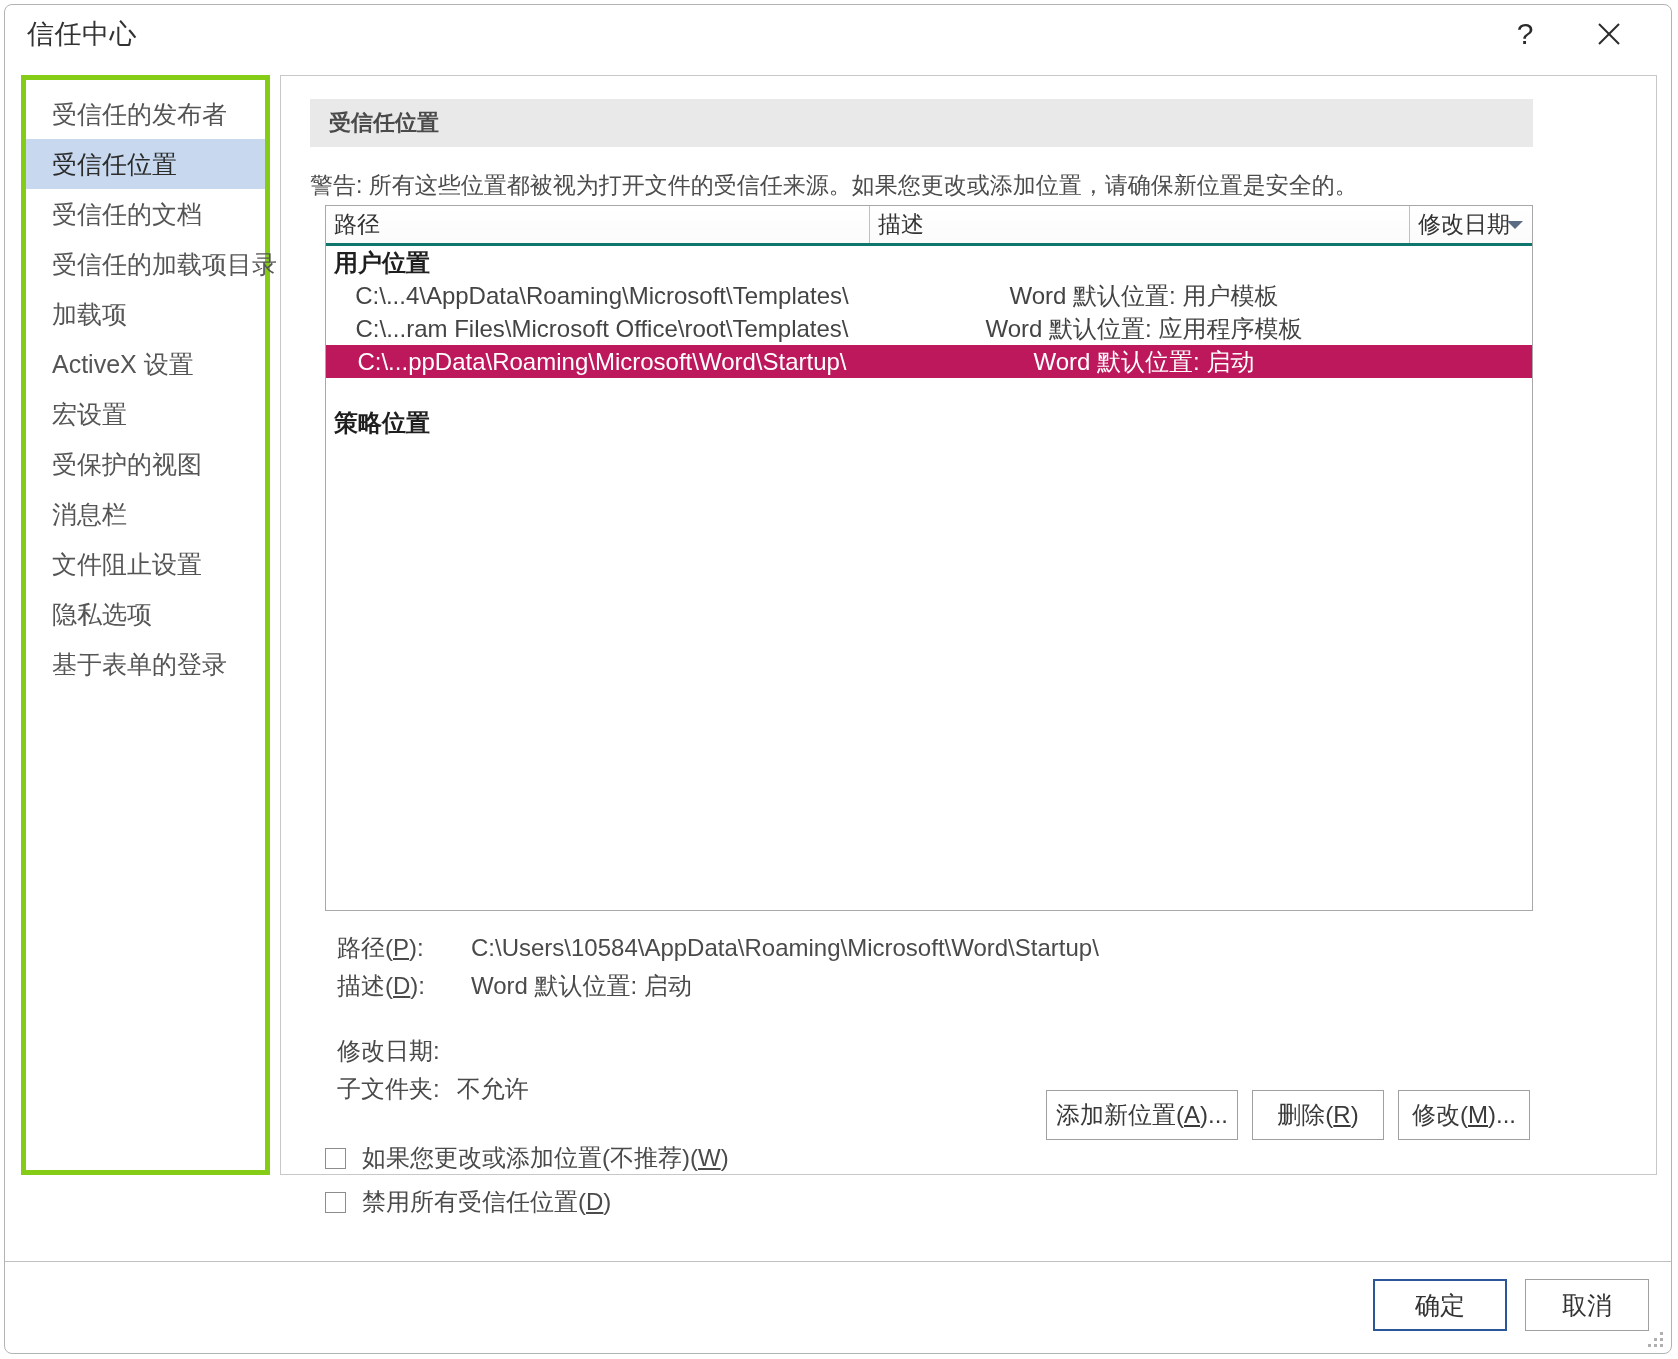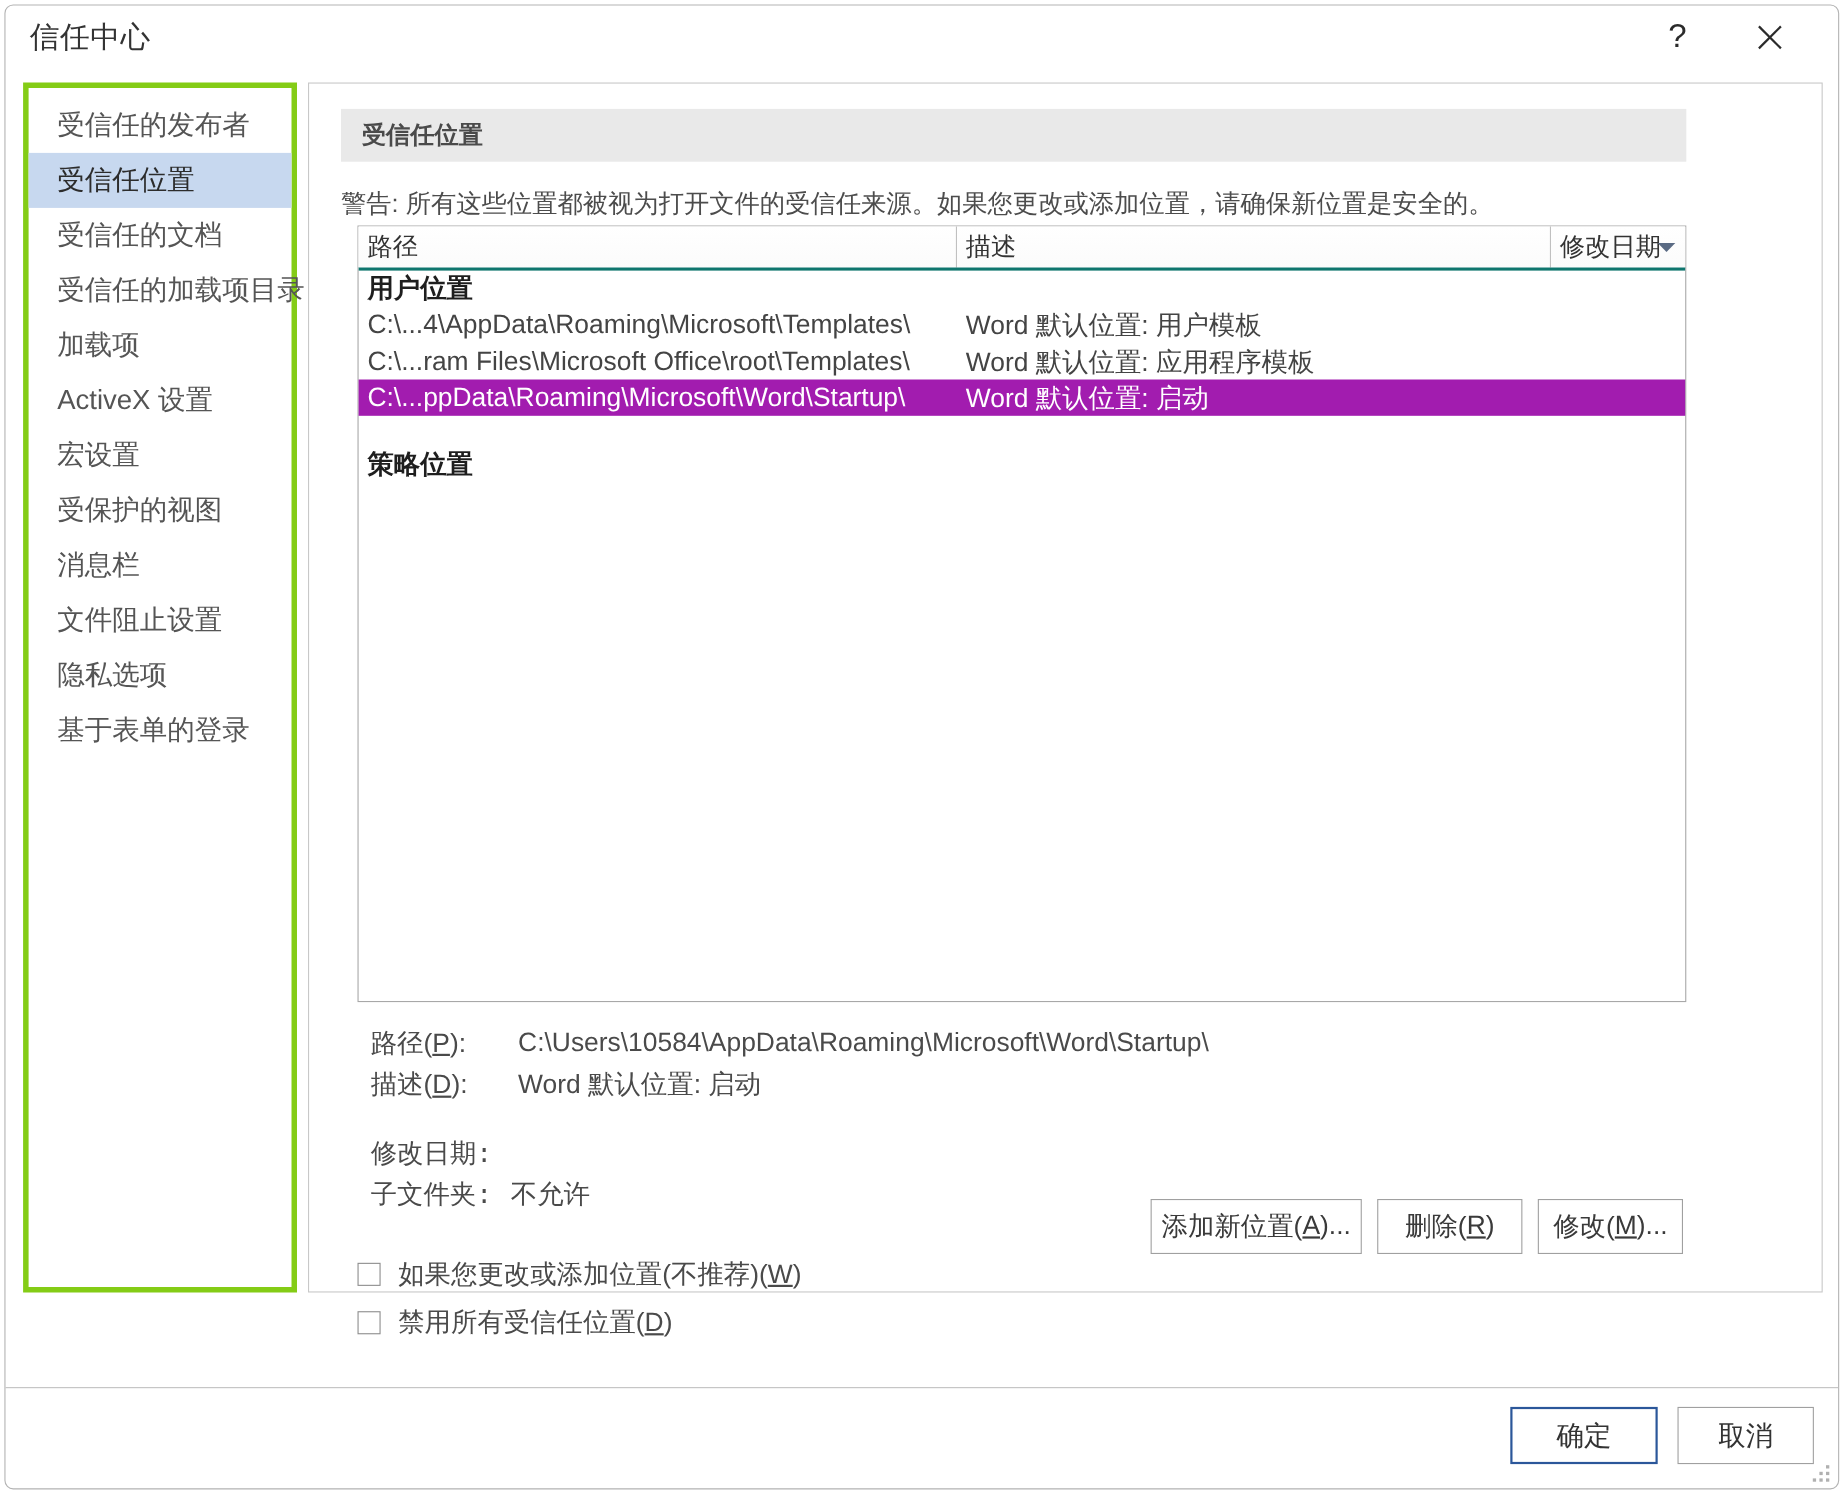--- a/index.html
+++ b/index.html
@@ -176,20 +176,21 @@
     height: 33px;
     line-height: 33px;
     white-space: nowrap;
   }
   .row {
     display: flex;
     height: 33px;
     align-items: center;
     white-space: nowrap;
     cursor: default;
+    text-align: center;
   }
   .row .c-path {
     width: 544px;
     padding-left: 8px;
     box-sizing: border-box;
     font-size: 24px;
     color: #444444;
     overflow: hidden;
   }
   .row .c-desc {
@@ -199,21 +200,21 @@
     font-size: 24px;
     color: #444444;
     overflow: hidden;
   }
   .row .c-date {
     width: 122px;
     font-size: 24px;
     color: #444444;
   }
   .row.selected {
-    background: #a21caf;
+    background: #be185d;
   }
   .row.selected .c-path,
   .row.selected .c-desc,
   .row.selected .c-date {
     color: #ffffff;
   }
   .row-spacer { height: 28px; }
 
   
   .detail {
@@ -231,24 +232,23 @@
   }
   .d-label {
     width: 134px;
     flex: none;
   }
   .d-value { }
   .d-gap { height: 27px; }
 
   .d-line-inline {
     display: flex;
-    align-items: flex-start;
+    align-items: center;
     height: 38px;
     white-space: nowrap;
-    font-family: Liberation Mono, monospace;
   }
   .d-label-short {
     flex: none;
     margin-right: 17px;
   }
 
   u { text-decoration: underline; }
 
   
   .action-buttons {

